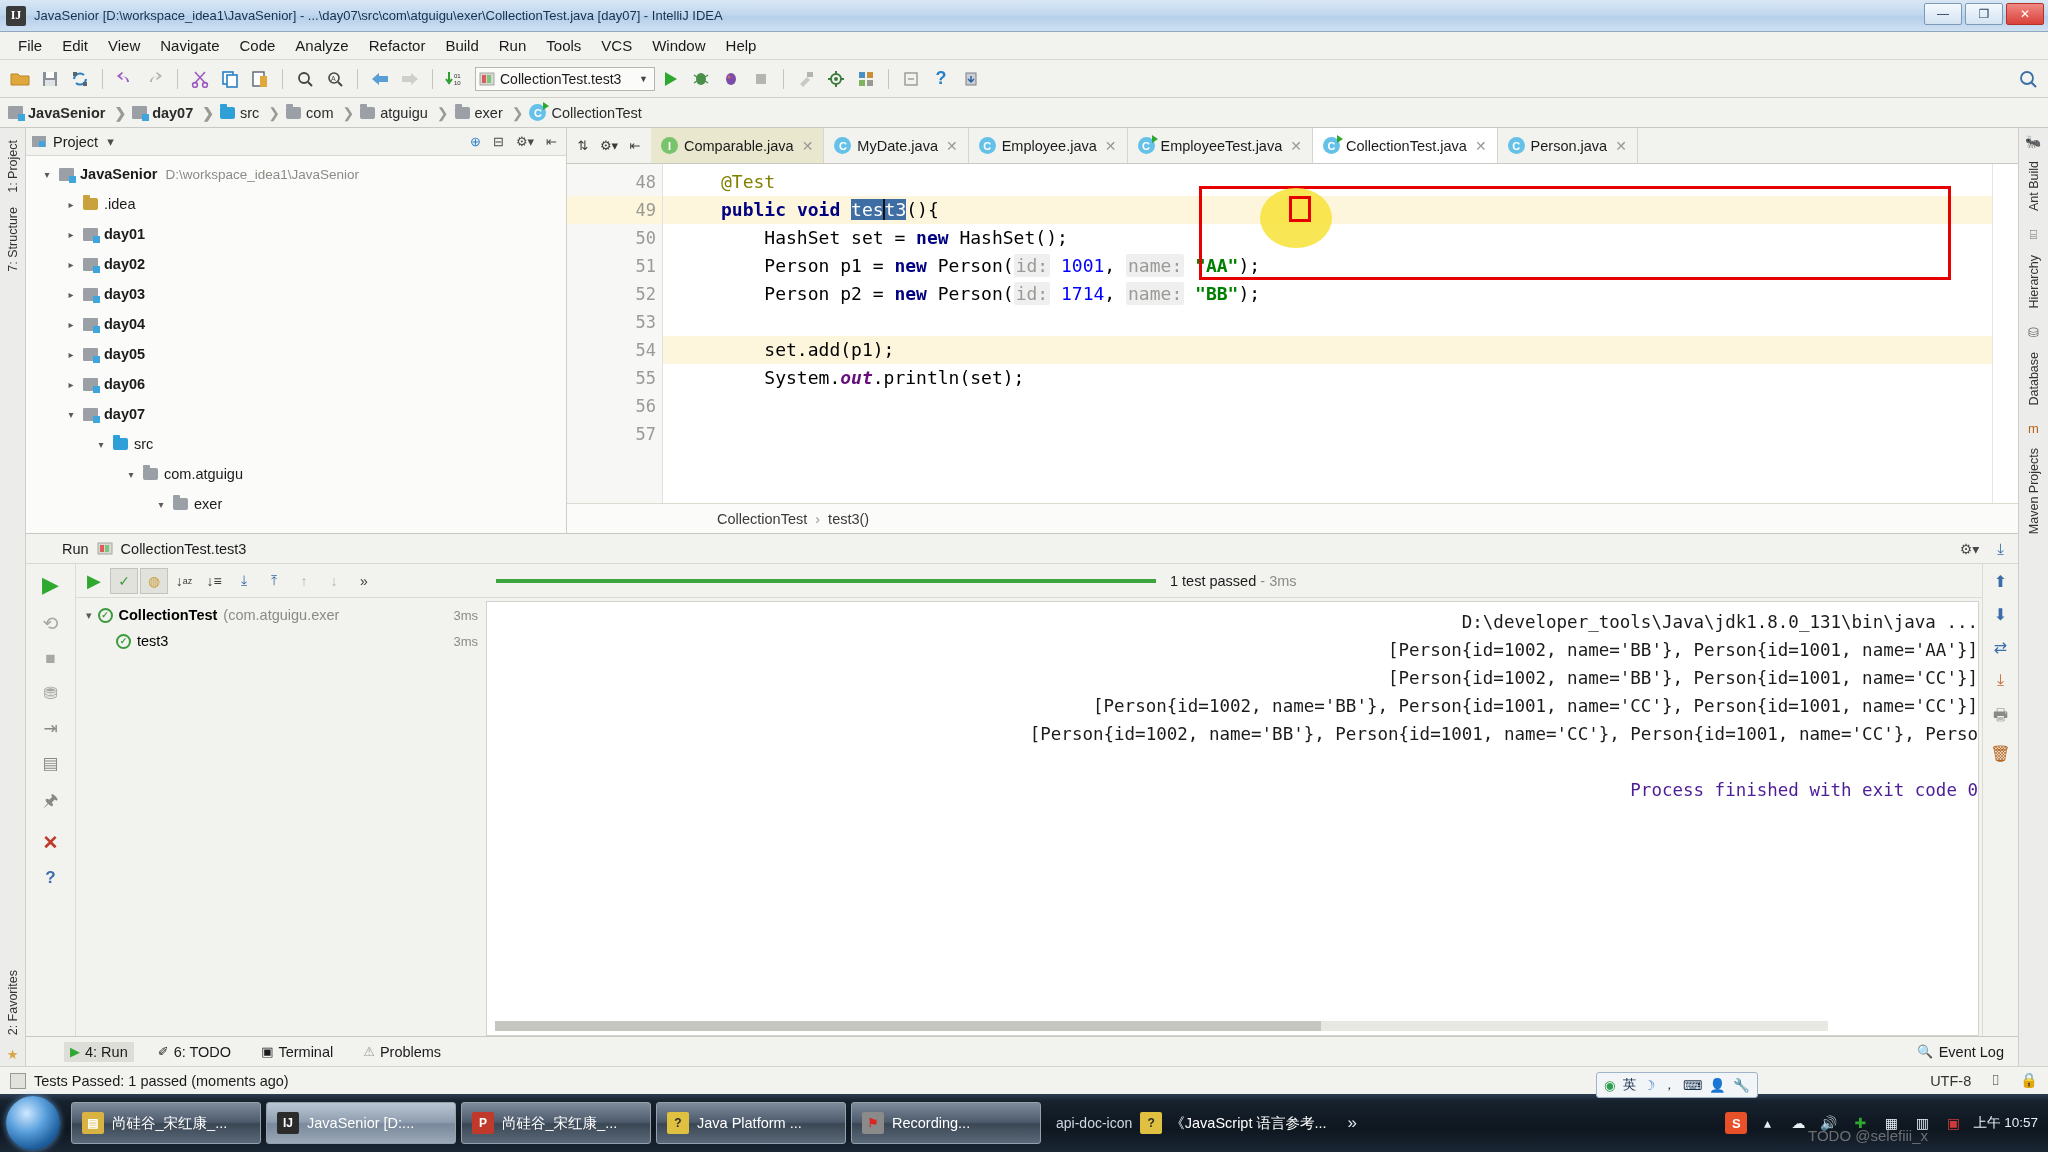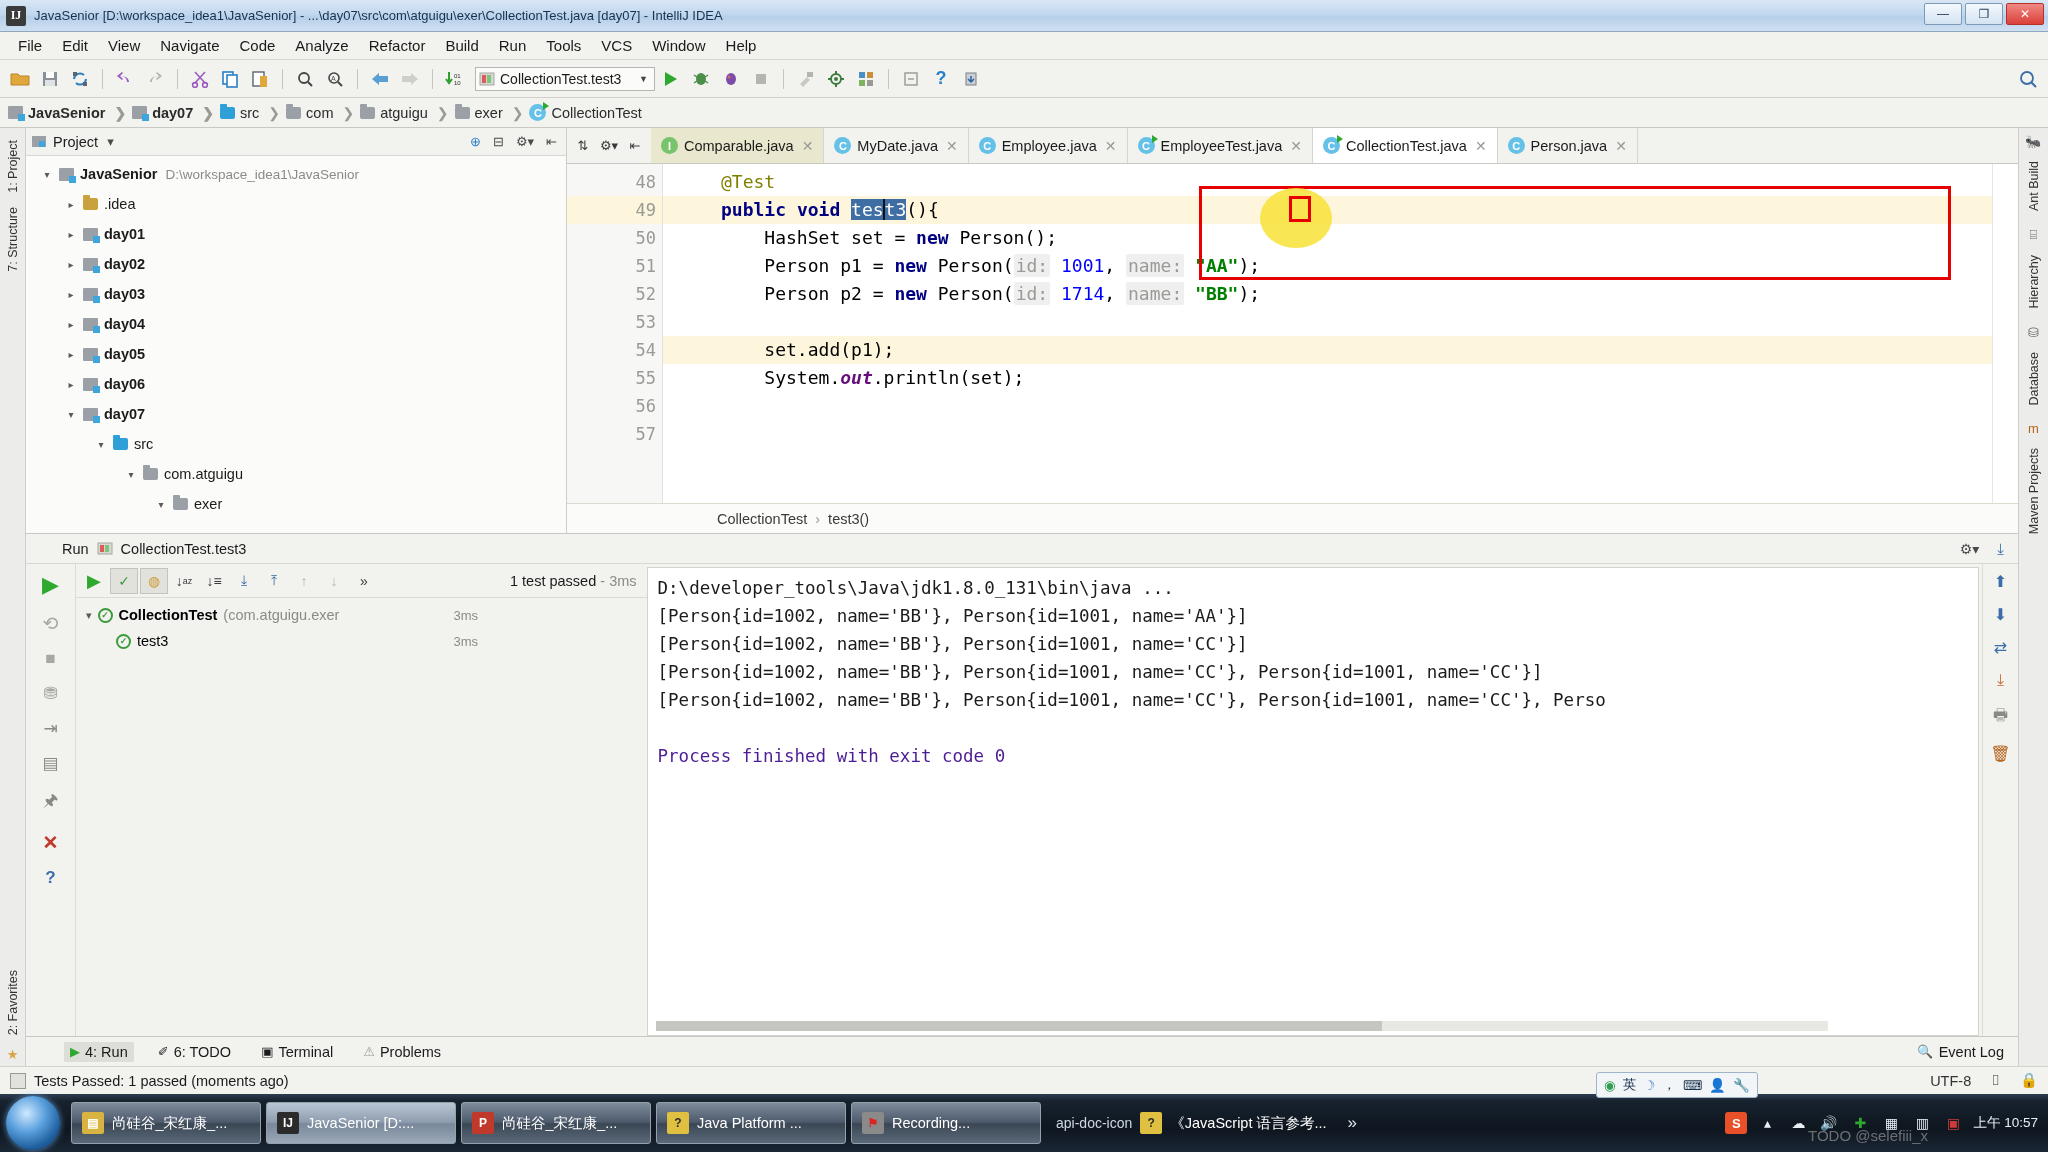--- a/index.html
+++ b/index.html
@@ -253,21 +253,21 @@
   .run-tb .ico.on { background: #e2e2dd; border: 1px solid #c4c4bd; }
   .run-tree { flex: 1; background: #f2f2ef; font-size: 14.5px; padding-top: 4px; }
   .rrow { display: flex; align-items: center; height: 26px; padding-left: 10px; gap: 6px; white-space: nowrap; }
   .chk {
     width: 15px; height: 15px; border-radius: 50%; border: 2px solid #3c9a3c;
     display:flex; align-items:center; justify-content:center; color:#3c9a3c; font-size:9px; font-weight:bold;
     flex: 0 0 auto;
   }
   .rtime { margin-left: auto; color: #8b8b86; font-size: 13px; padding-right: 8px; }
 
-  .console-wrap { flex: 1; display: flex; min-width: 0; }
+  .console-wrap { flex: 1; display: flex; flex-direction: column; min-width: 0; text-align: right; }
   .console-top {
     height: 34px; display: flex; align-items: center; gap: 14px;
     padding: 0 10px; border-bottom: 1px solid #dcdcd6; background: #f2f2ef;
   }
   .progbar { flex: 1; height: 4px; background: #3da53d; max-width: 660px;}
   .cons-status { font-size: 14.5px; color: #1b1b1b; }
   .cons-status .ms { color: #8b8b86; }
   .console {
     flex: 1; background: #ffffff; border: 1px solid #d3d3cd; margin: 3px 3px 0 0;
     font-family: "DejaVu Sans Mono", monospace; font-size: 17.5px; color: #1b1b1b;
@@ -746,21 +746,21 @@
                 <svg width="18" height="22">
                     <path d="M3 2h12v8l-6 9-6-9z" fill="#fdfdf8" stroke="#b9b9b2"></path>
                     <path d="M5 6h8" stroke="#8a8a84" stroke-width="1.6"></path>
                   </svg>
               </span>
             </div>
 
             <div class="code-area">
               <div class="cline"><span class="ann">@Test</span></div>
               <div class="cline hl"><span class="kw">public</span> <span class="kw">void</span> <span class="sel">tes</span><span class="sel caret">t3</span><span>(){</span></div>
-              <div class="cline">    <span>HashSet set = </span><span class="kw">new</span><span> Person();</span></div>
+              <div class="cline">    <span>HashSet set = </span><span class="kw">new</span><span> HashSet();</span></div>
               <div class="cline">    <span>Person p1 = </span><span class="kw">new</span><span> Person(</span><span class="hint">id:</span> <span class="num">1001</span><span>, </span><span class="hint">name:</span> <span class="str">"AA"</span><span>);</span></div>
               <div class="cline">    <span>Person p2 = </span><span class="kw">new</span><span> Person(</span><span class="hint">id:</span> <span class="num">1714</span><span>, </span><span class="hint">name:</span> <span class="str">"BB"</span><span>);</span></div>
               <div class="cline"> </div>
               <div class="cline" style="background:#fdf6dd;">    <span>set.add(p1);</span></div>
               <div class="cline">    <span>System.</span><span class="ital">out</span><span>.println(set);</span></div>
               <div class="cline"> </div>
 
               <div class="red-box" style="left:536px; top:22px; width:752px; height:94px;"></div>
               <div class="yellow-blob" style="left:597px; top:24px;"></div>
               <div class="red-small" style="left:626px; top:32px;"></div>

